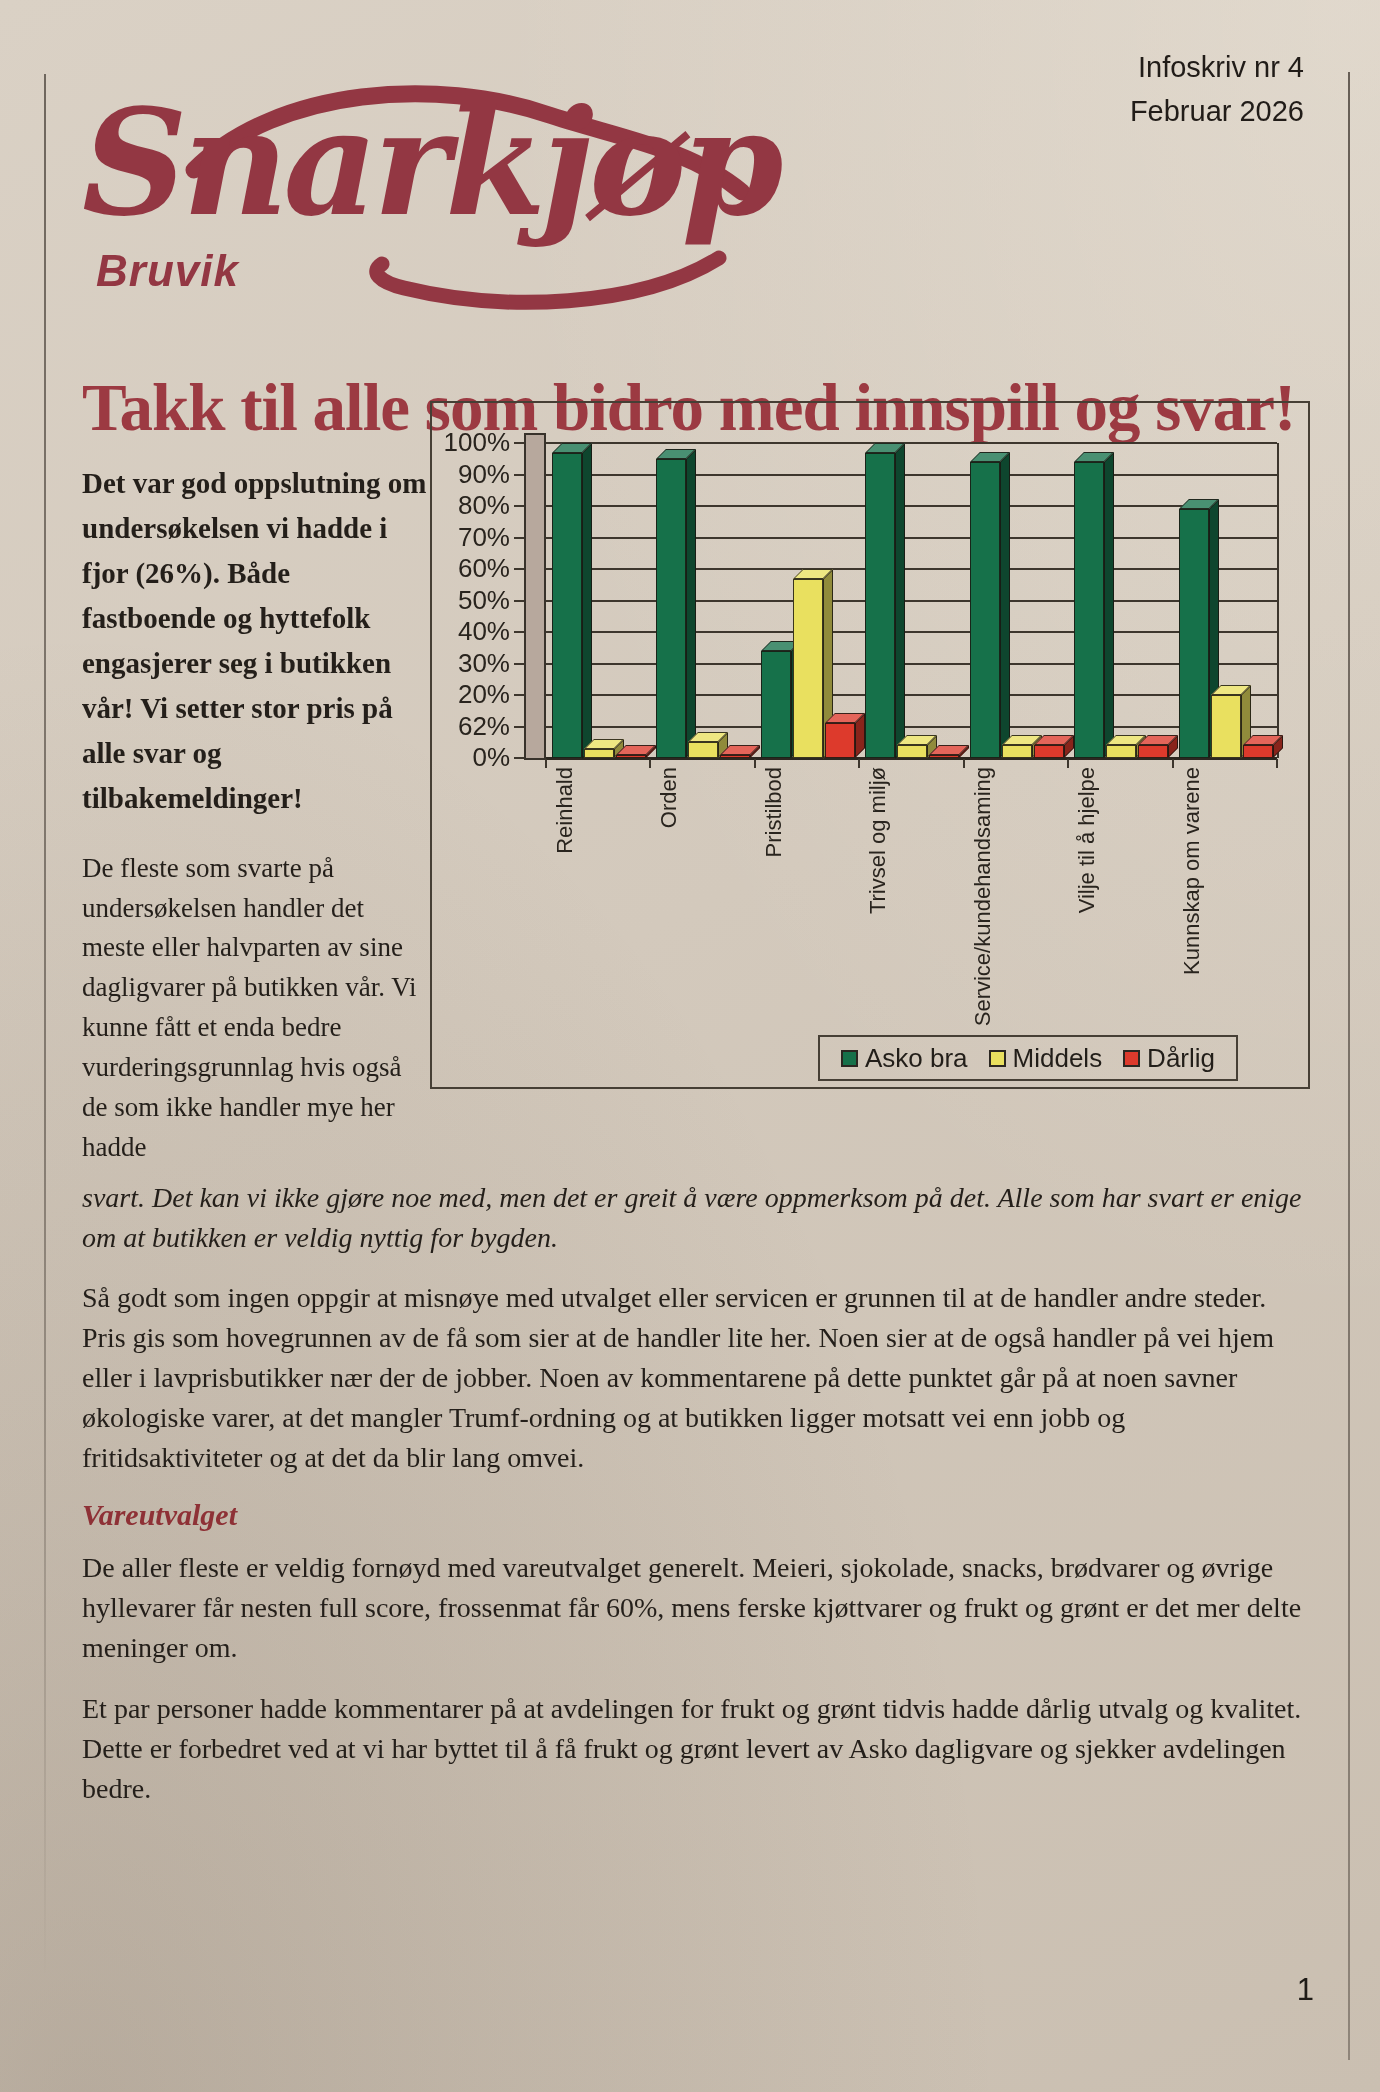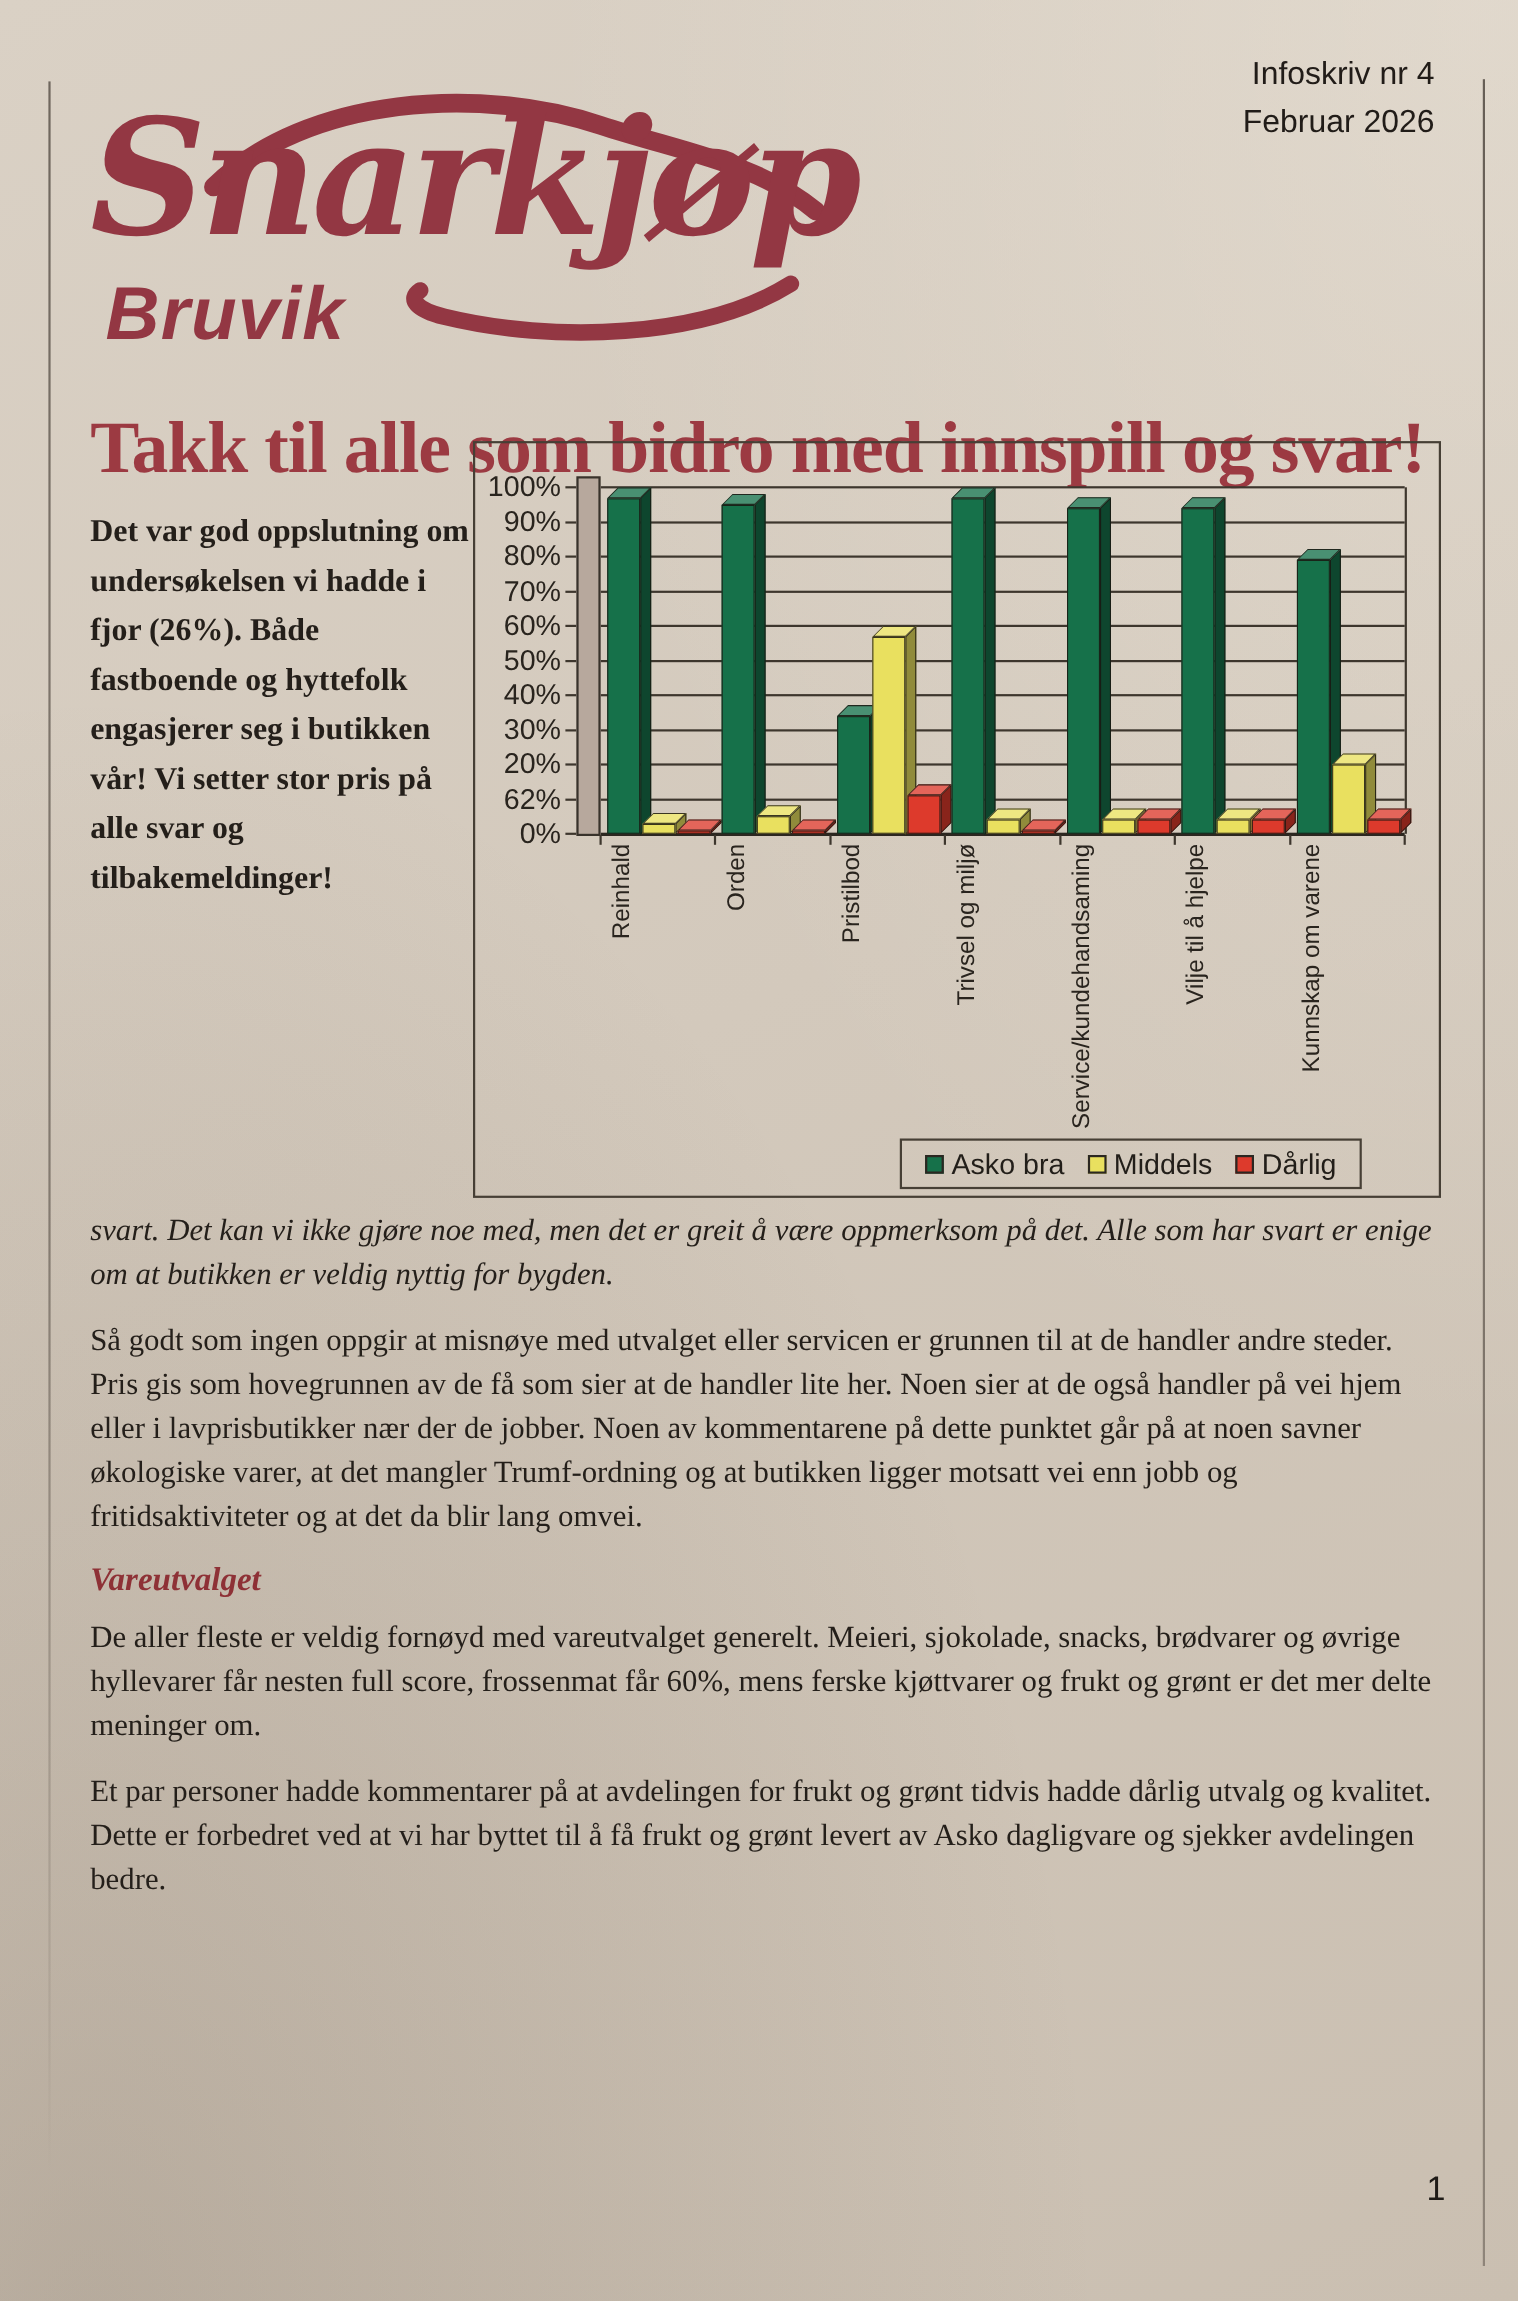--- a/index.html
+++ b/index.html
@@ -27,21 +27,21 @@
 
   .logo{position:relative;margin-top:14px;width:760px;height:250px;}
   .logo svg{position:absolute;left:-8px;top:-8px;}
   .logo-word{
     position:relative;padding-top:30px;
     font-family:"DejaVu Serif",serif;font-style:italic;font-weight:700;
     font-size:146px;line-height:1;letter-spacing:-5px;color:var(--brand,#933743);
   }
   .logo-sub{
     font-family:"Liberation Sans",sans-serif;font-style:italic;font-weight:700;
-    font-size:68px;color:var(--brand,#933743);margin:10px 0 0 14px;letter-spacing:1px;
+    font-size:44px;color:var(--brand,#933743);margin:10px 0 0 14px;letter-spacing:1px;
   }
 
   .headline{
     margin:56px 0 4px;max-width:1240px;
     font-family:"Liberation Serif",serif;font-weight:700;
     font-size:67px;line-height:1.24;letter-spacing:-1px;color:#9c3a42;
   }
 
   .two-col{display:flex;align-items:flex-start;margin-top:8px;position:relative;}
   .left-col{flex:0 0 348px;}
@@ -107,20 +107,21 @@
       </svg>
       <div class="logo-word">Snarkjøp</div>
       <div class="logo-sub">Bruvik</div>
     </div>
 
     <h1 class="headline">Takk til alle som bidro med innspill og svar!</h1>
 
     <div class="two-col">
       <div class="left-col">
         <p class="intro">Det var god oppslutning om undersøkelsen vi hadde i fjor (26%). Både fastboende og hyttefolk engasjerer seg i butikken vår! Vi setter stor pris på alle svar og tilbakemeldinger!</p>
+        <p class="colp">De fleste som svarte på undersøkelsen handler det meste eller halvparten av sine dagligvarer på butikken vår. Vi kunne fått et enda bedre vurderingsgrunnlag hvis også de som ikke handler mye her hadde</p>
       </div>
       <div class="chart-box">
         <div class="plot">
             <div class="gridline base" style="left: 114px; top: 354px; width: 731px;"></div>
             <div class="ytick" style="top: 339px;">0%</div>
             <div class="ymark" style="left: 82px; top: 354px;"></div>
             <div class="gridline" style="left: 114px; top: 322.5px; width: 731px;"></div>
             <div class="ytick" style="top: 307.5px;">62%</div>
             <div class="ymark" style="left: 82px; top: 322.5px;"></div>
             <div class="gridline" style="left: 114px; top: 291px; width: 731px;"></div>

